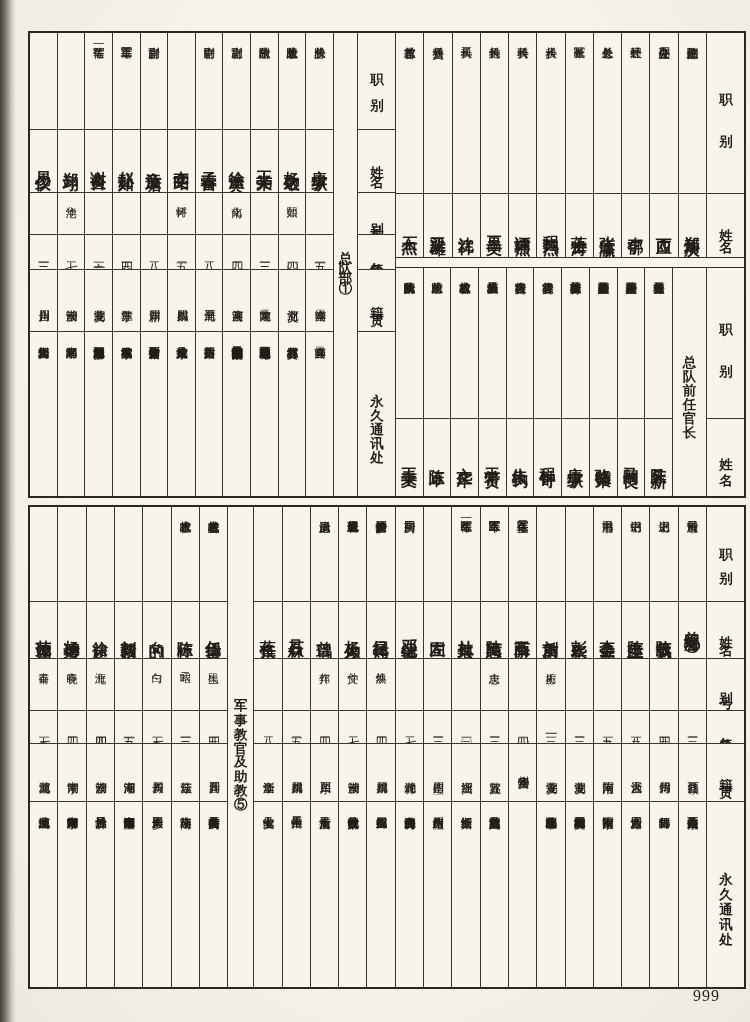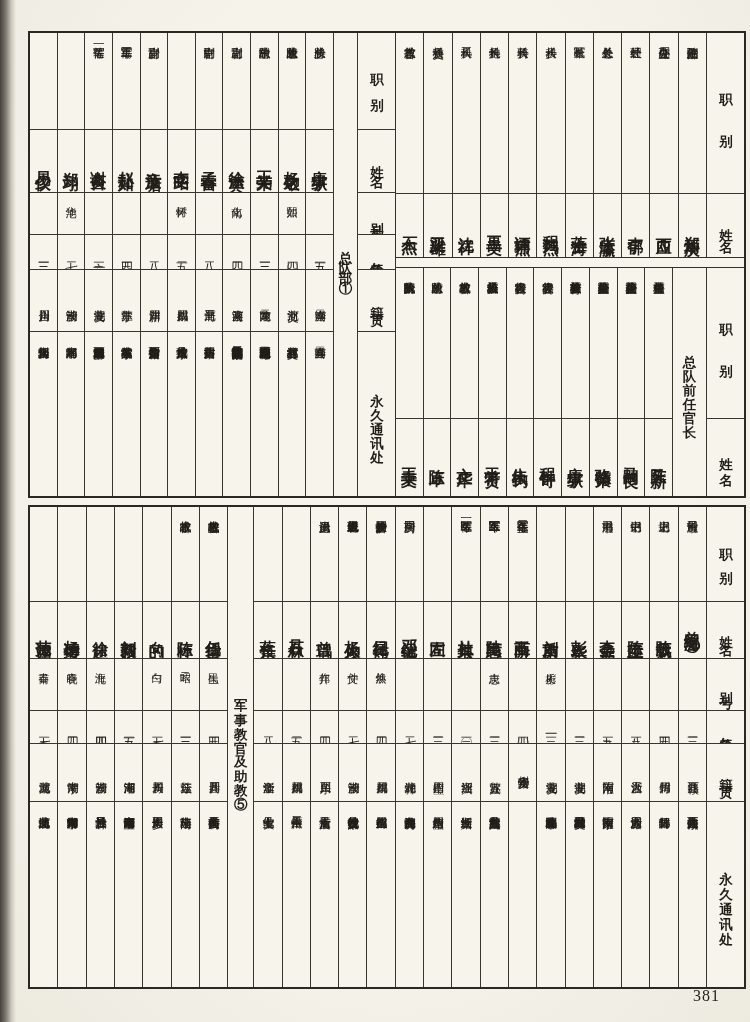--- a/index.html
+++ b/index.html
@@ -987,14 +987,14 @@
           <span class="vtext t-age">三七</span>
         </div>
         <div class="cell bt-jg mid">
           <span class="vtext t-origin">河北藁城</span>
         </div>
         <div class="cell bt-ad">
           <span class="vtext t-addr">河北藁城岗上镇</span>
         </div>
       </div>
     </div>
-  <div class="pageno">381</div>
+  <div class="pageno">999</div>
 </div>
 
 </body></html>

